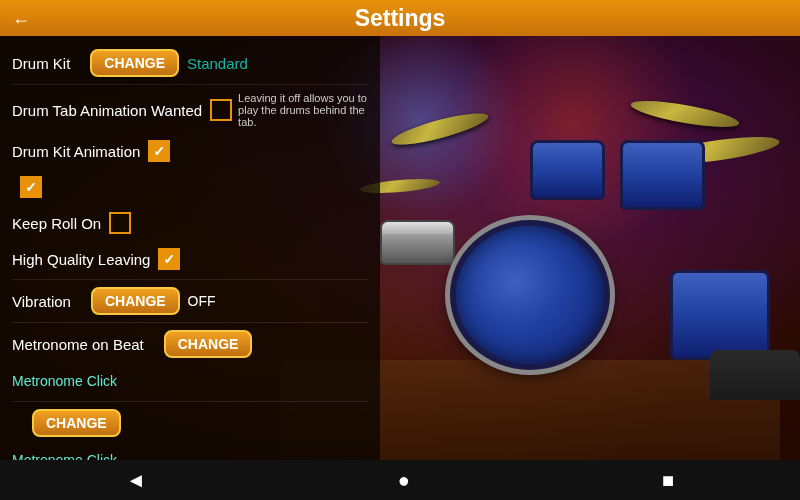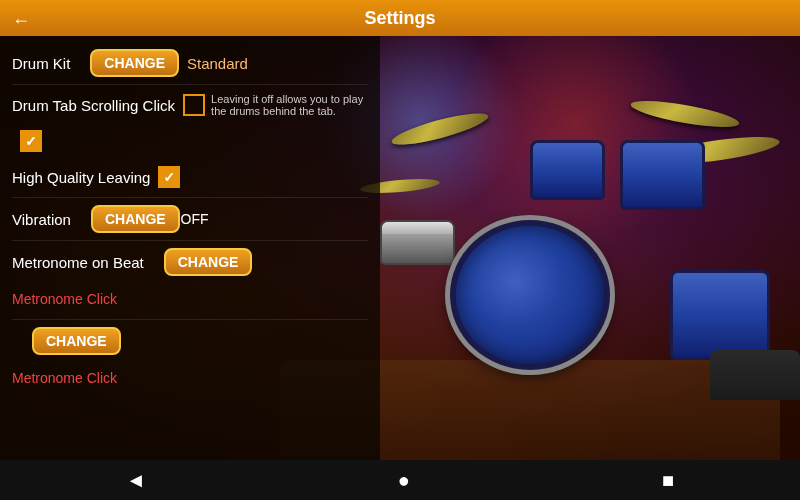--- a/index.html
+++ b/index.html
@@ -177,21 +177,21 @@
     }
     .back-btn {
       position: absolute;
       left: 12px;
       color: white;
       font-size: 18px;
       cursor: pointer;
     }
     .top-title {
       color: white;
-      font-size: 18px;
+      font-size: 23px;
       font-weight: bold;
     }
 
     
     .settings-panel {
       position: absolute;
       top: 36px; left: 0;
       width: 380px;
       height: 472px;
       background: rgba(10, 5, 0, 0.75);
@@ -223,25 +223,25 @@
       padding: 4px 12px;
       margin-left: 20px;
       cursor: pointer;
       min-width: 75px;
       text-align: center;
     }
 
     .value-text {
       color: white;
       font-size: 14px;
-      margin-left: 1px;
+      margin-left: 8px;
     }
 
     .standard-text {
-      color: #fdba74;
+      color: #14b8a6;
       font-size: 15px;
       margin-left: 8px;
     }
 
     
     .checkbox-unchecked {
       width: 22px; height: 22px;
       border: 2px solid #e8920a;
       background: transparent;
       margin-left: 8px;
@@ -266,21 +266,21 @@
     }
 
     .hint-text {
       color: #ccc;
       font-size: 11px;
       margin-left: 6px;
       flex: 1;
     }
 
     .metronome-link {
-      color: #ef4444;
+      color: #5eead4;
       font-size: 14px;
       cursor: pointer;
       padding: 2px 0;
       display: block;
     }
 
     .divider {
       height: 1px;
       background: rgba(255,255,255,0.1);
       margin: 2px 0;
@@ -337,30 +337,38 @@
 
   <div class="setting-row">
     <span class="setting-label">Drum Kit</span>
     <button class="change-btn">CHANGE</button>
     <span class="standard-text">Standard</span>
   </div>
 
   <div class="divider"></div>
 
   <div class="setting-row">
-    <span class="setting-label">Drum Tab Scrolling Click</span>
+    <span class="setting-label">Drum Tab Animation Wanted</span>
     <div class="checkbox-unchecked"></div>
     <span class="hint-text">Leaving it off allows you to play the drums behind the tab.</span>
   </div>
 
-
-  <div class="setting-row">
+  <div class="setting-row">
+    <span class="setting-label">Drum Kit Animation</span>
     <div class="checkbox-checked"></div>
   </div>
 
+  <div class="setting-row">
+    <div class="checkbox-checked"></div>
+  </div>
+
+  <div class="setting-row">
+    <span class="setting-label">Keep Roll On</span>
+    <div class="checkbox-unchecked"></div>
+  </div>
 
   <div class="setting-row">
     <span class="setting-label">High Quality Leaving</span>
     <div class="checkbox-checked"></div>
   </div>
 
   <div class="divider"></div>
 
   <div class="setting-row">
     <span class="setting-label">Vibration</span>

